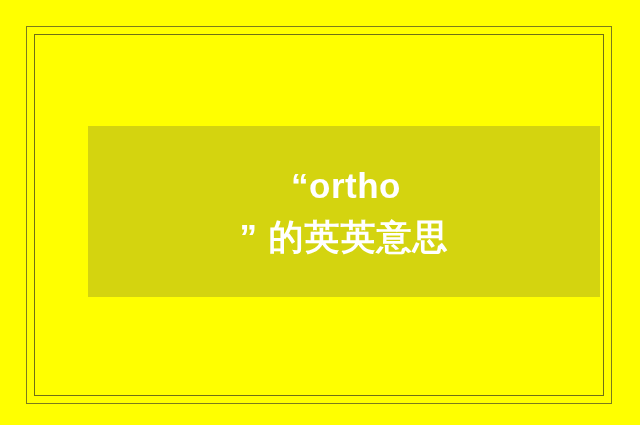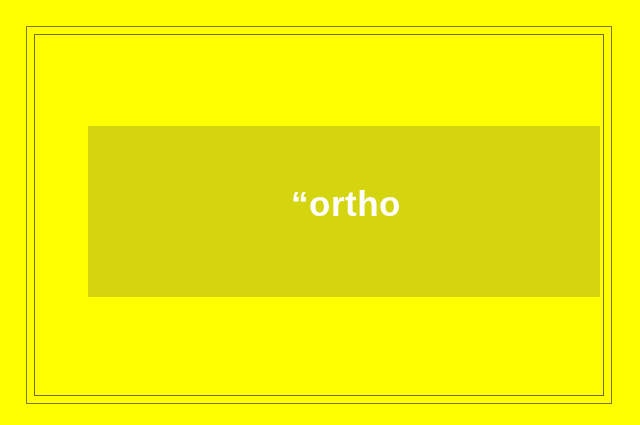--- a/index.html
+++ b/index.html
@@ -80,15 +80,16 @@
 </head>
 <body>
 
 <div id="canvas">
 
   <div id="frame-outer"></div>
   <div id="frame-inner"></div>
 
   <div id="title-panel">
     <div class="title-line" id="title-line-1">“ortho</div>
+    <div class="title-line" id="title-line-2">” 的英英意思</div>
   </div>
 
 </div>
 
 </body></html>

